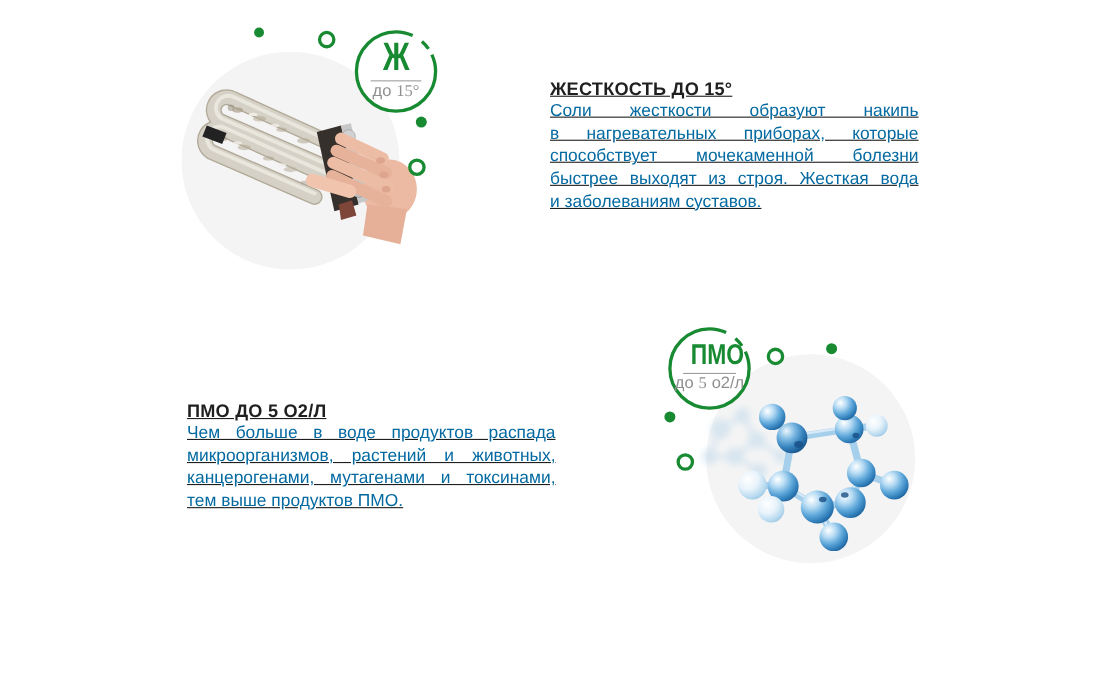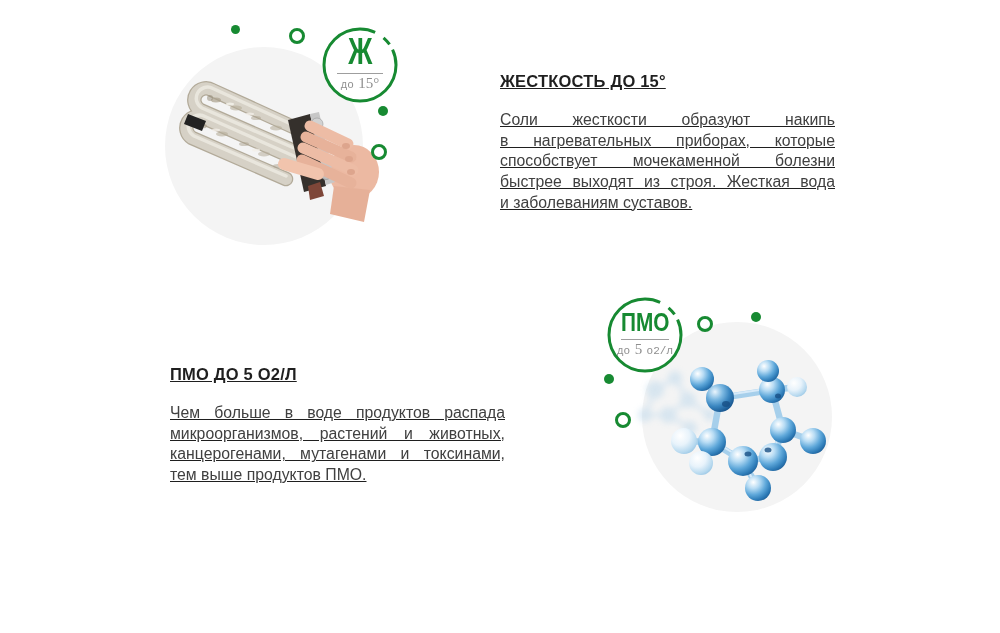--- a/index.html
+++ b/index.html
@@ -17,36 +17,36 @@
   .ring { position:absolute; border-radius:50%; border:3px solid #178a32; background:transparent; }
 
   
   .badge { position:absolute; width:76px; height:76px; }
   .badge-1 { left:322px; top:27px; }
   .badge-2 { left:607px; top:297px; }
   .badge svg { position:absolute; left:0; top:0; overflow:visible; }
   .badge-content { position:absolute; left:0; top:0; width:76px; height:76px; text-align:center; }
   .badge-sym { display:block; color:#178a32; font-weight:bold; white-space:nowrap; }
   .badge-1 .badge-sym { font-size:36px; line-height:38px; padding-top:6px; }
-  .badge-2 .badge-sym { font-size:26px; line-height:30px; padding-top:10px; }
+  .badge-2 .badge-sym { font-size:26px; line-height:30px; padding-top:10px;text-align:right; }
   .badge-sym > span { display:inline-block; transform:scaleX(.74); transform-origin:center; }
   .badge-2 .badge-sym > span { transform:scaleX(.8); }
   .badge-divider { height:1px; background:#9e9e9e; margin:2px auto 2px auto; }
   .badge-1 .badge-divider { width:46px; }
   .badge-2 .badge-divider { width:48px; }
   .badge-sub { color:#8f8f8f; line-height:14px; white-space:nowrap; }
-  .sub-sm { font-size:11px;font-family:Liberation Mono, monospace; }
+  .sub-sm { font-size:15px; }
   .sub-lg { font-size:15px;font-family:Liberation Serif, serif; }
 
   
   .textblock { position:absolute; width:335px;text-decoration:underline; }
   .text-1 { left:500px; top:71px; }
   .text-2 { left:170px; top:364px; }
   .heading { font-size:16.5px; font-weight:bold; letter-spacing:.2px; line-height:20px; color:#1f1f1f; }
-  .para { margin-top:19px; font-size:15.8px; line-height:20.7px; color:#404040; }
+  .para { font-size:15.8px; line-height:20.7px; color:#0369a1; }
   .jl { text-align:justify; text-align-last:justify; }
   .jl.last { text-align:justify; text-align-last:left; }
 
   .artwork { position:absolute; overflow:visible; }
 </style>
 </head>
 <body>
 
 <div class="canvas">
 

